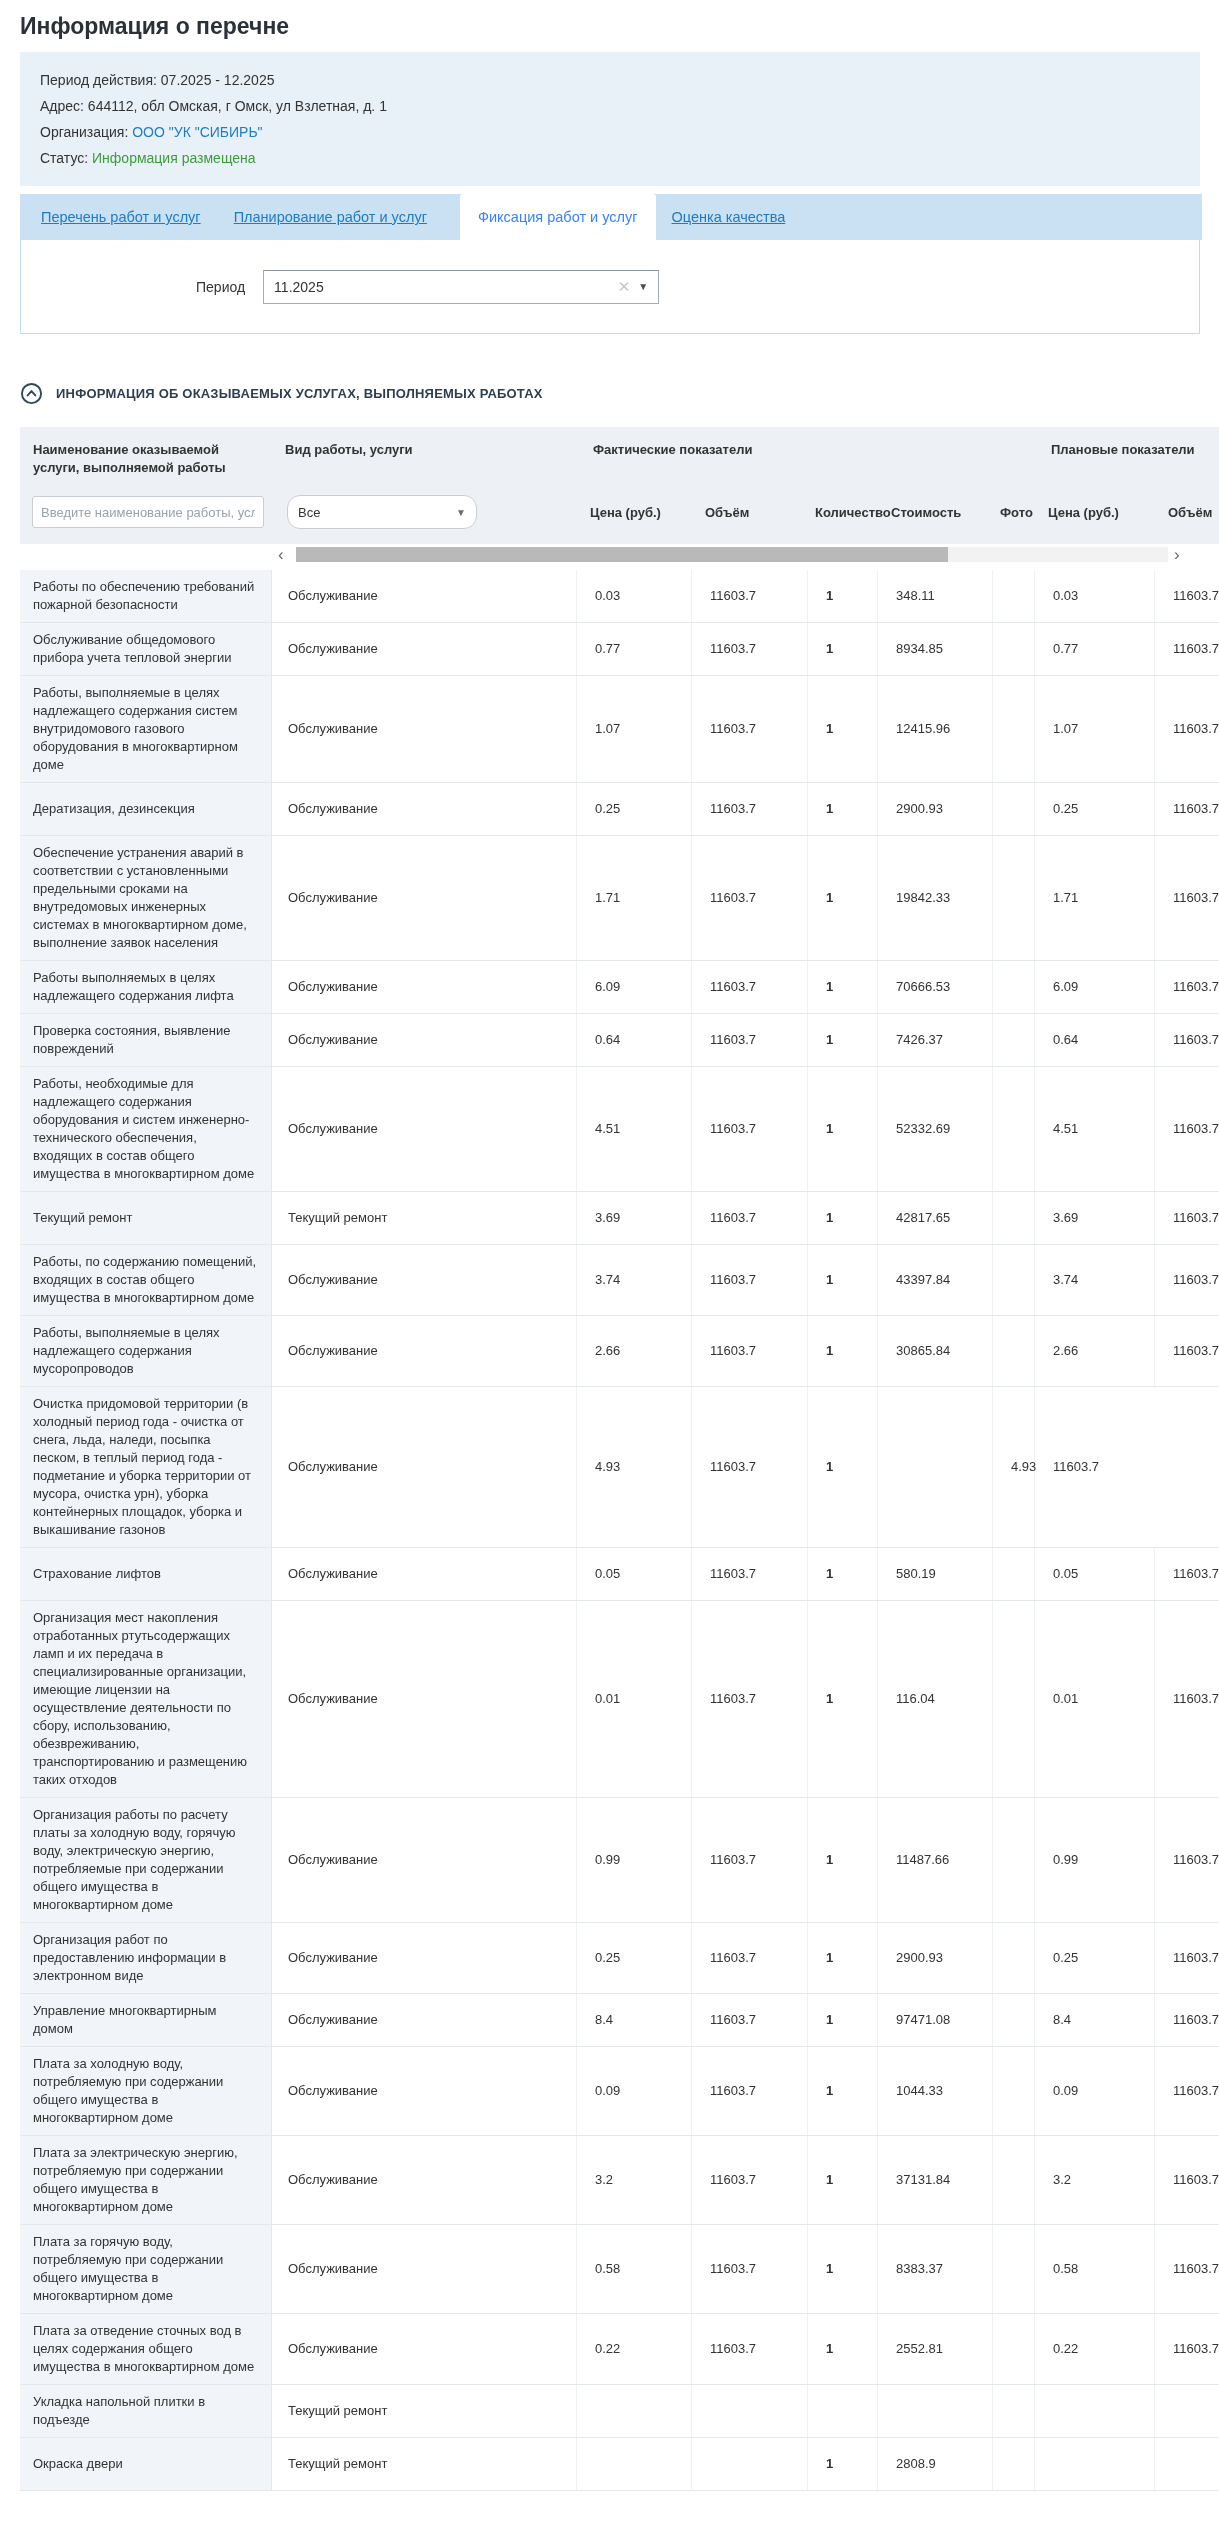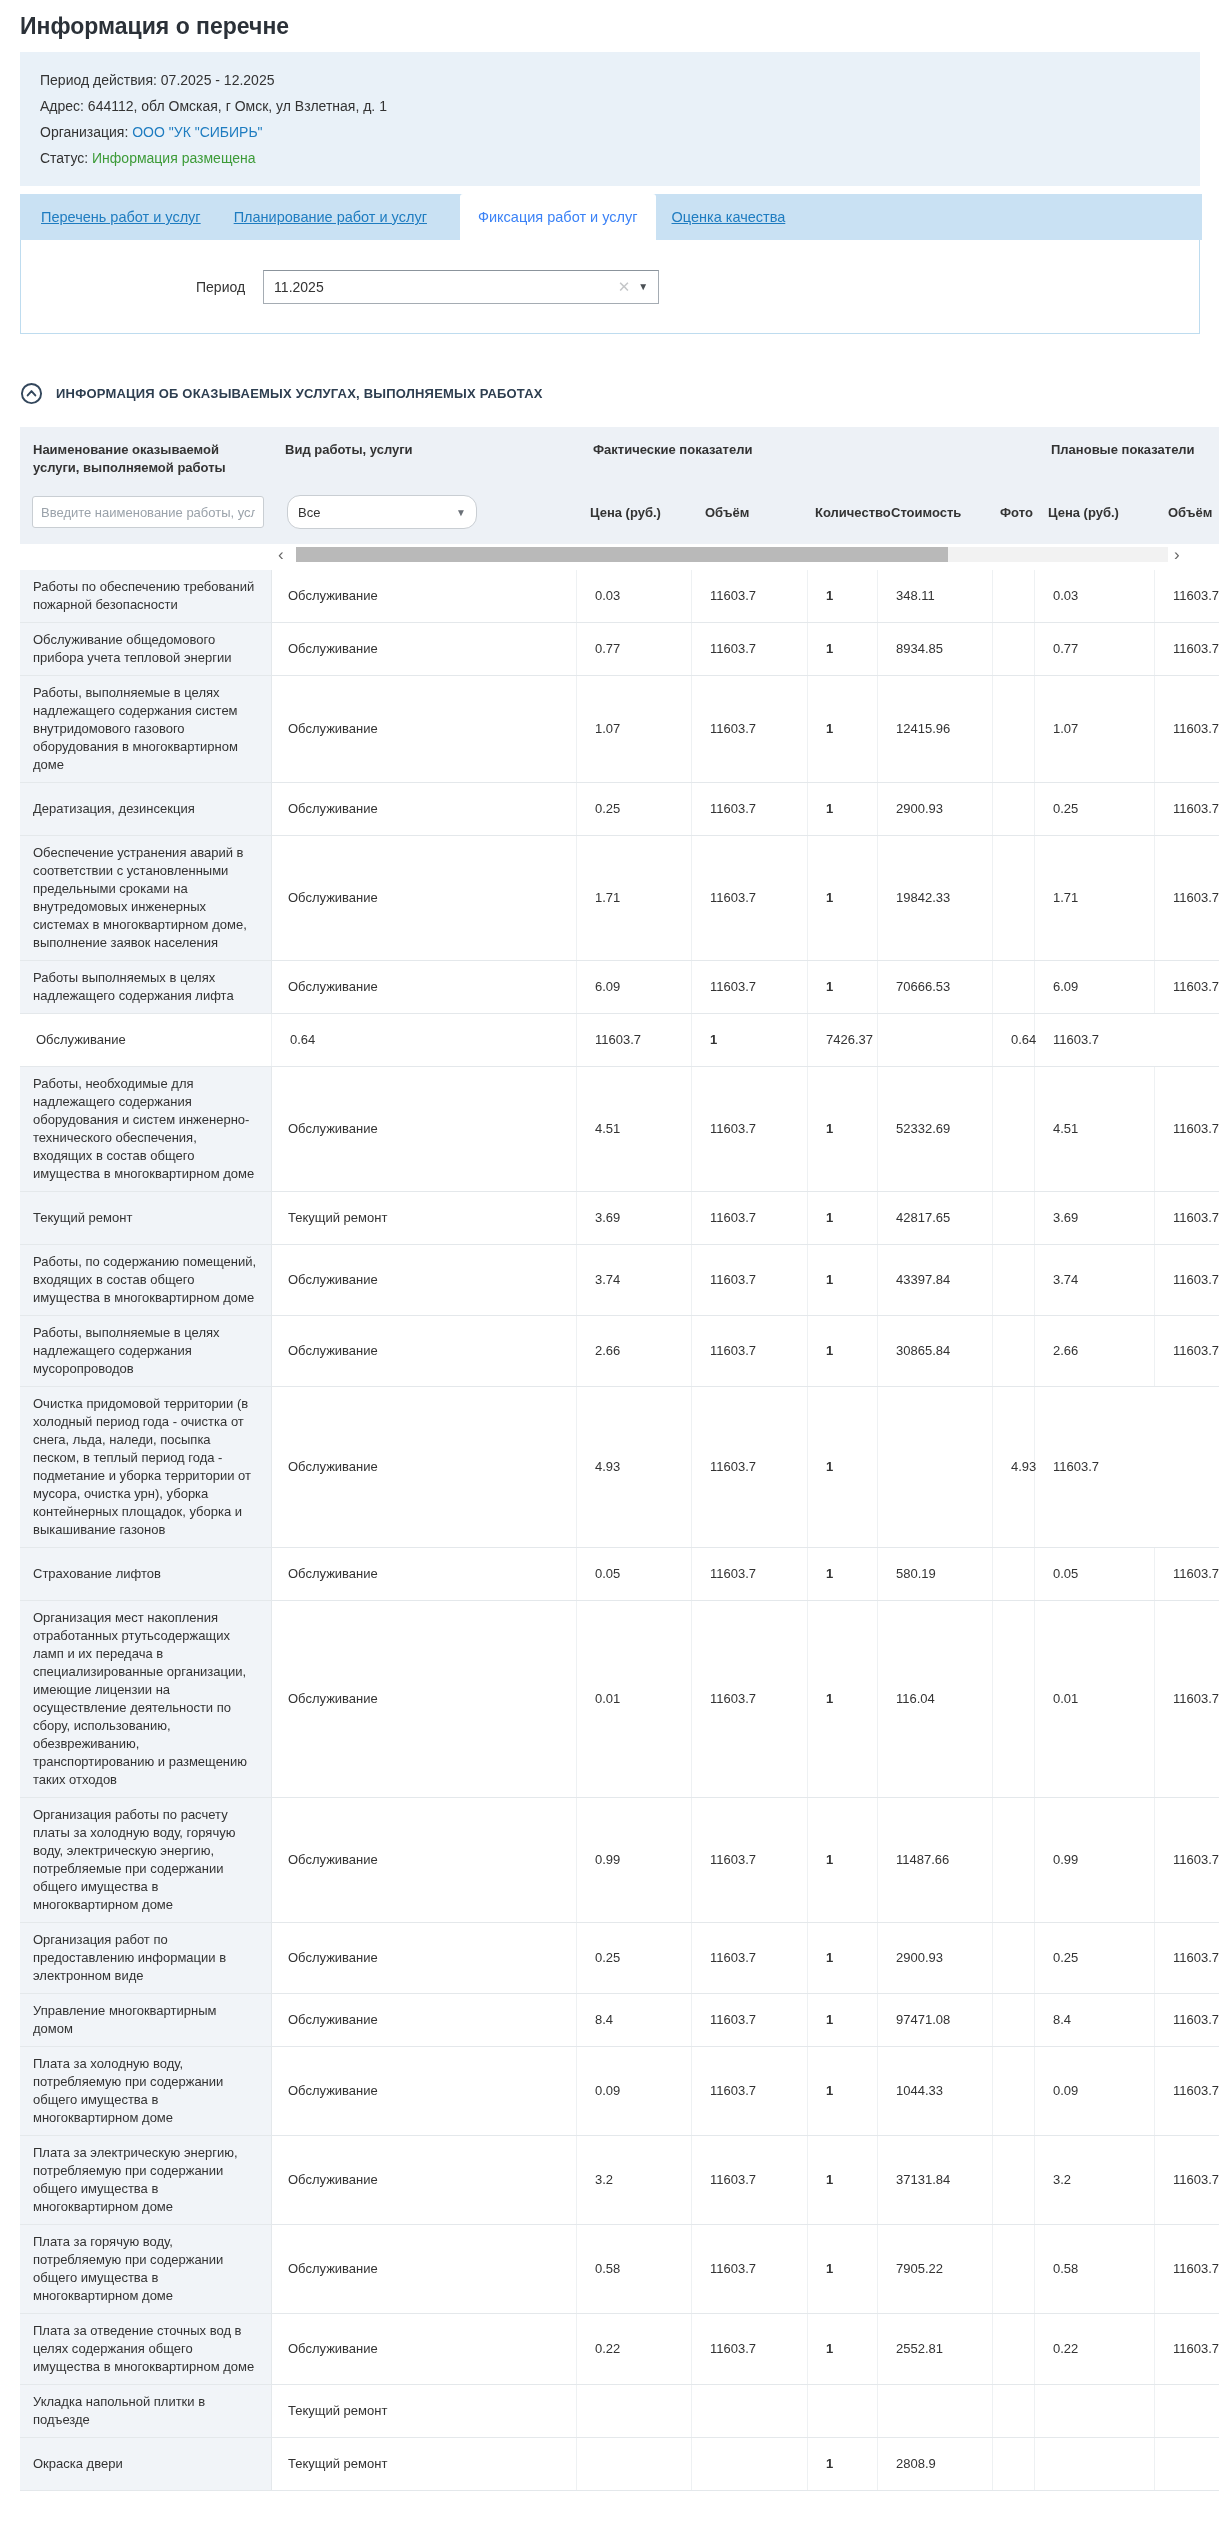--- a/index.html
+++ b/index.html
@@ -213,20 +213,21 @@
           <div class="cell col-type">Обслуживание</div>
           <div class="cell col-num">6.09</div>
           <div class="cell col-num">11603.7</div>
           <div class="cell col-num qty-b">1</div>
           <div class="cell col-num">70666.53</div>
           <div class="cell col-photo"></div>
           <div class="cell col-num">6.09</div>
           <div class="cell col-num">11603.7</div>
         </div>
         <div class="trow grid1">
+          <div class="cell col-name">Проверка состояния, выявление повреждений</div>
           <div class="cell col-type">Обслуживание</div>
           <div class="cell col-num">0.64</div>
           <div class="cell col-num">11603.7</div>
           <div class="cell col-num qty-b">1</div>
           <div class="cell col-num">7426.37</div>
           <div class="cell col-photo"></div>
           <div class="cell col-num">0.64</div>
           <div class="cell col-num">11603.7</div>
         </div>
         <div class="trow grid1">
@@ -359,21 +360,21 @@
           <div class="cell col-photo"></div>
           <div class="cell col-num">3.2</div>
           <div class="cell col-num">11603.7</div>
         </div>
         <div class="trow grid1">
           <div class="cell col-name">Плата за горячую воду, потребляемую при содержании общего имущества в многоквартирном доме</div>
           <div class="cell col-type">Обслуживание</div>
           <div class="cell col-num">0.58</div>
           <div class="cell col-num">11603.7</div>
           <div class="cell col-num qty-b">1</div>
-          <div class="cell col-num">7905.22</div>
+          <div class="cell col-num">8383.37</div>
           <div class="cell col-photo"></div>
           <div class="cell col-num">0.58</div>
           <div class="cell col-num">11603.7</div>
         </div>
         <div class="trow grid1">
           <div class="cell col-name">Плата за отведение сточных вод в целях содержания общего имущества в многоквартирном доме</div>
           <div class="cell col-type">Обслуживание</div>
           <div class="cell col-num">0.22</div>
           <div class="cell col-num">11603.7</div>
           <div class="cell col-num qty-b">1</div>

